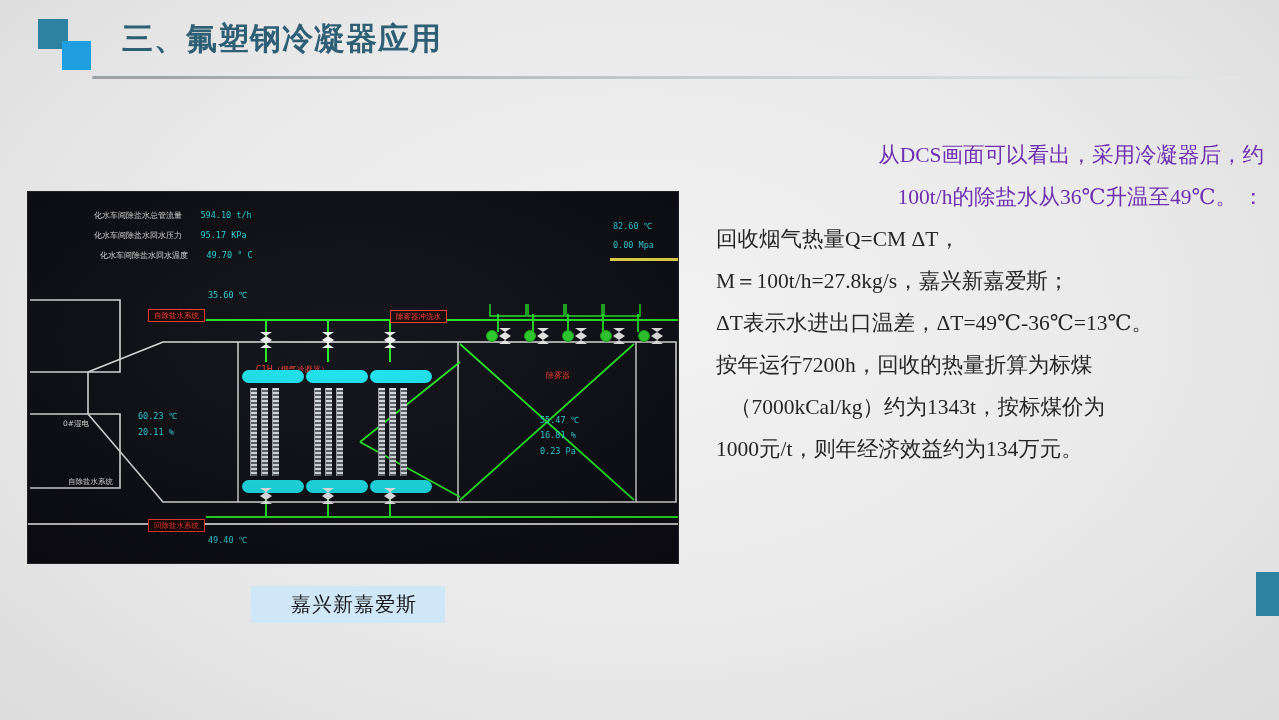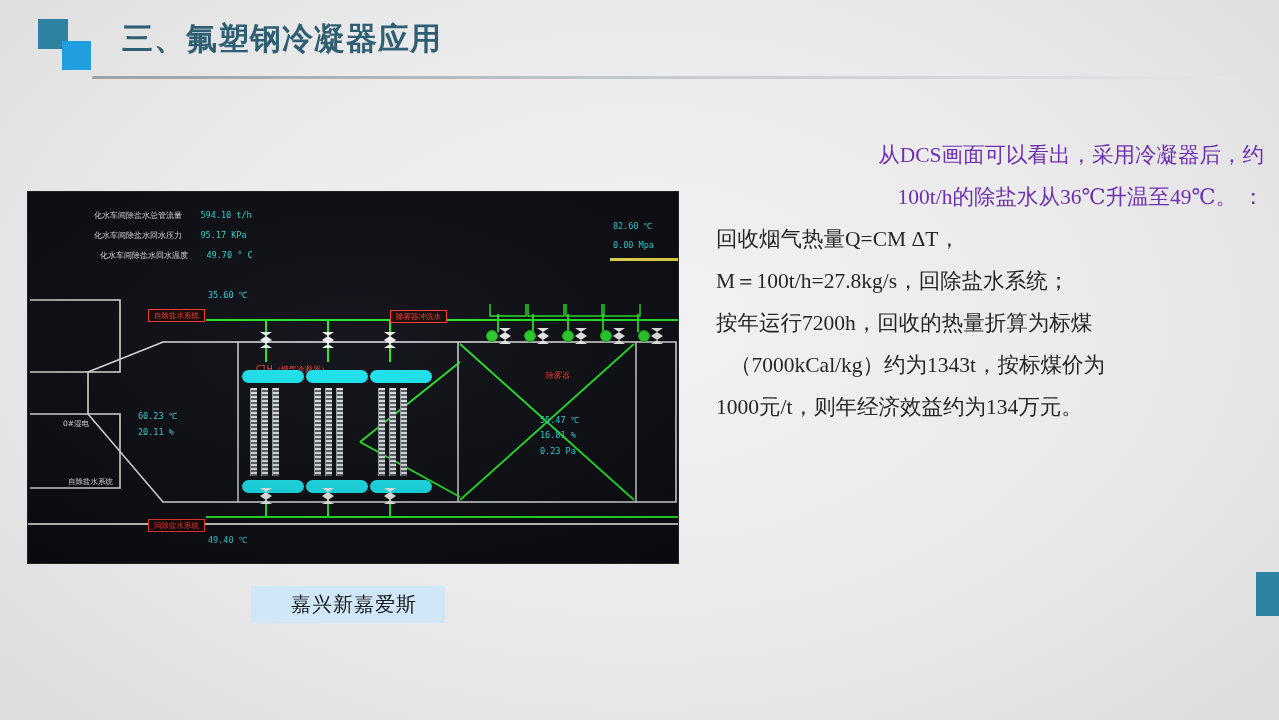--- a/index.html
+++ b/index.html
@@ -116,21 +116,22 @@
   <div class="deco-sq" id="deco-square-dark"></div>
   <div class="deco-sq" id="deco-square-light"></div>
   <div id="page-title">三、氟塑钢冷凝器应用</div>
   <div id="header-rule"></div>
 </div>
 
 <div id="body-text">
   <div class="tline accent">从DCS画面可以看出，采用冷凝器后，约</div>
   <div class="tline accent">100t/h的除盐水从36℃升温至49℃。 ：</div>
   <div class="tline">回收烟气热量Q=CM ΔT，</div>
-  <div class="tline">M＝100t/h=27.8kg/s，回除盐水系统；</div>
+  <div class="tline">M＝100t/h=27.8kg/s，嘉兴新嘉爱斯；</div>
+  <div class="tline">ΔT表示水进出口温差，ΔT=49℃-36℃=13℃。</div>
   <div class="tline">按年运行7200h，回收的热量折算为标煤</div>
   <div class="tline indent">（7000kCal/kg）约为1343t，按标煤价为</div>
   <div class="tline">1000元/t，则年经济效益约为134万元。</div>
 </div>
 
 <div id="dcs-photo">
 
   <svg id="duct-svg" viewBox="0 0 650 371">
 
     <polyline points="2,108 92,108 92,180 2,180" fill="none" stroke="#e9e9e9" stroke-width="1.6"></polyline>

